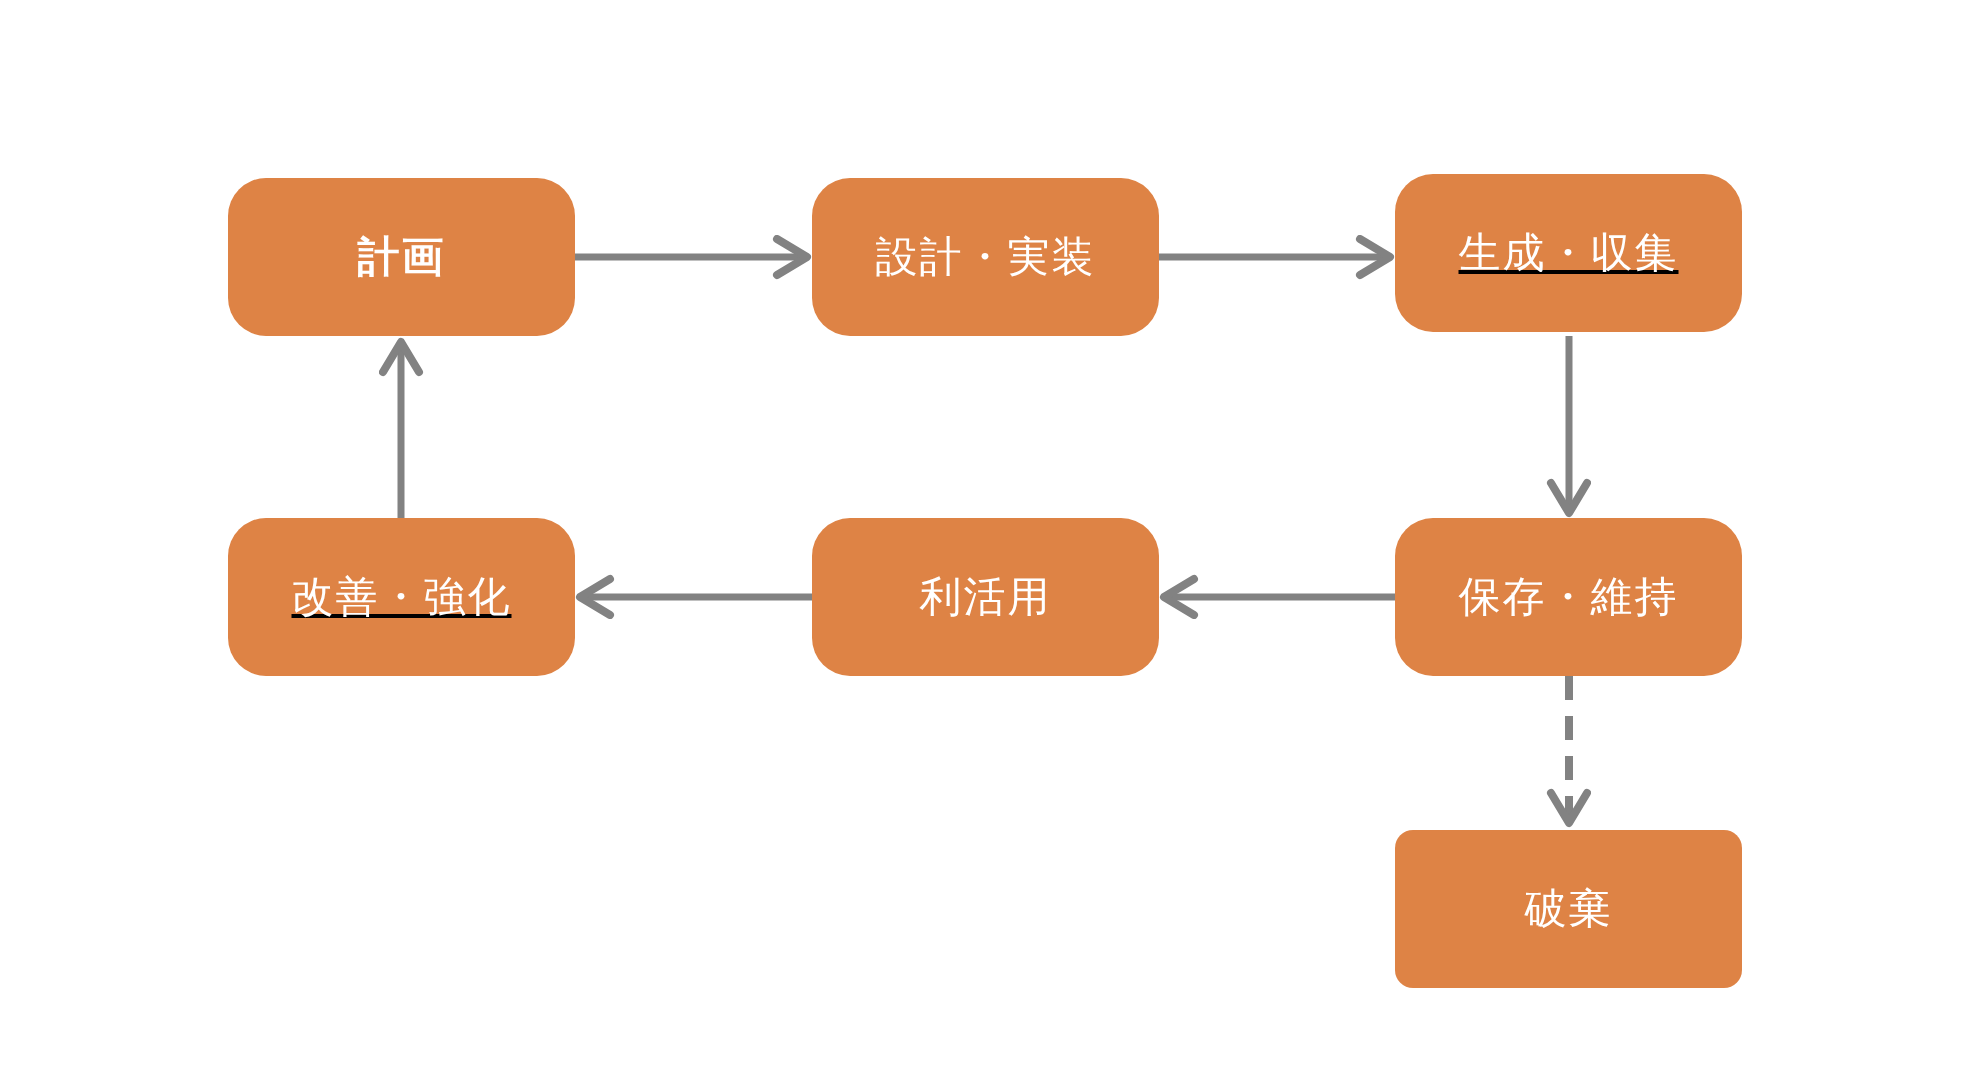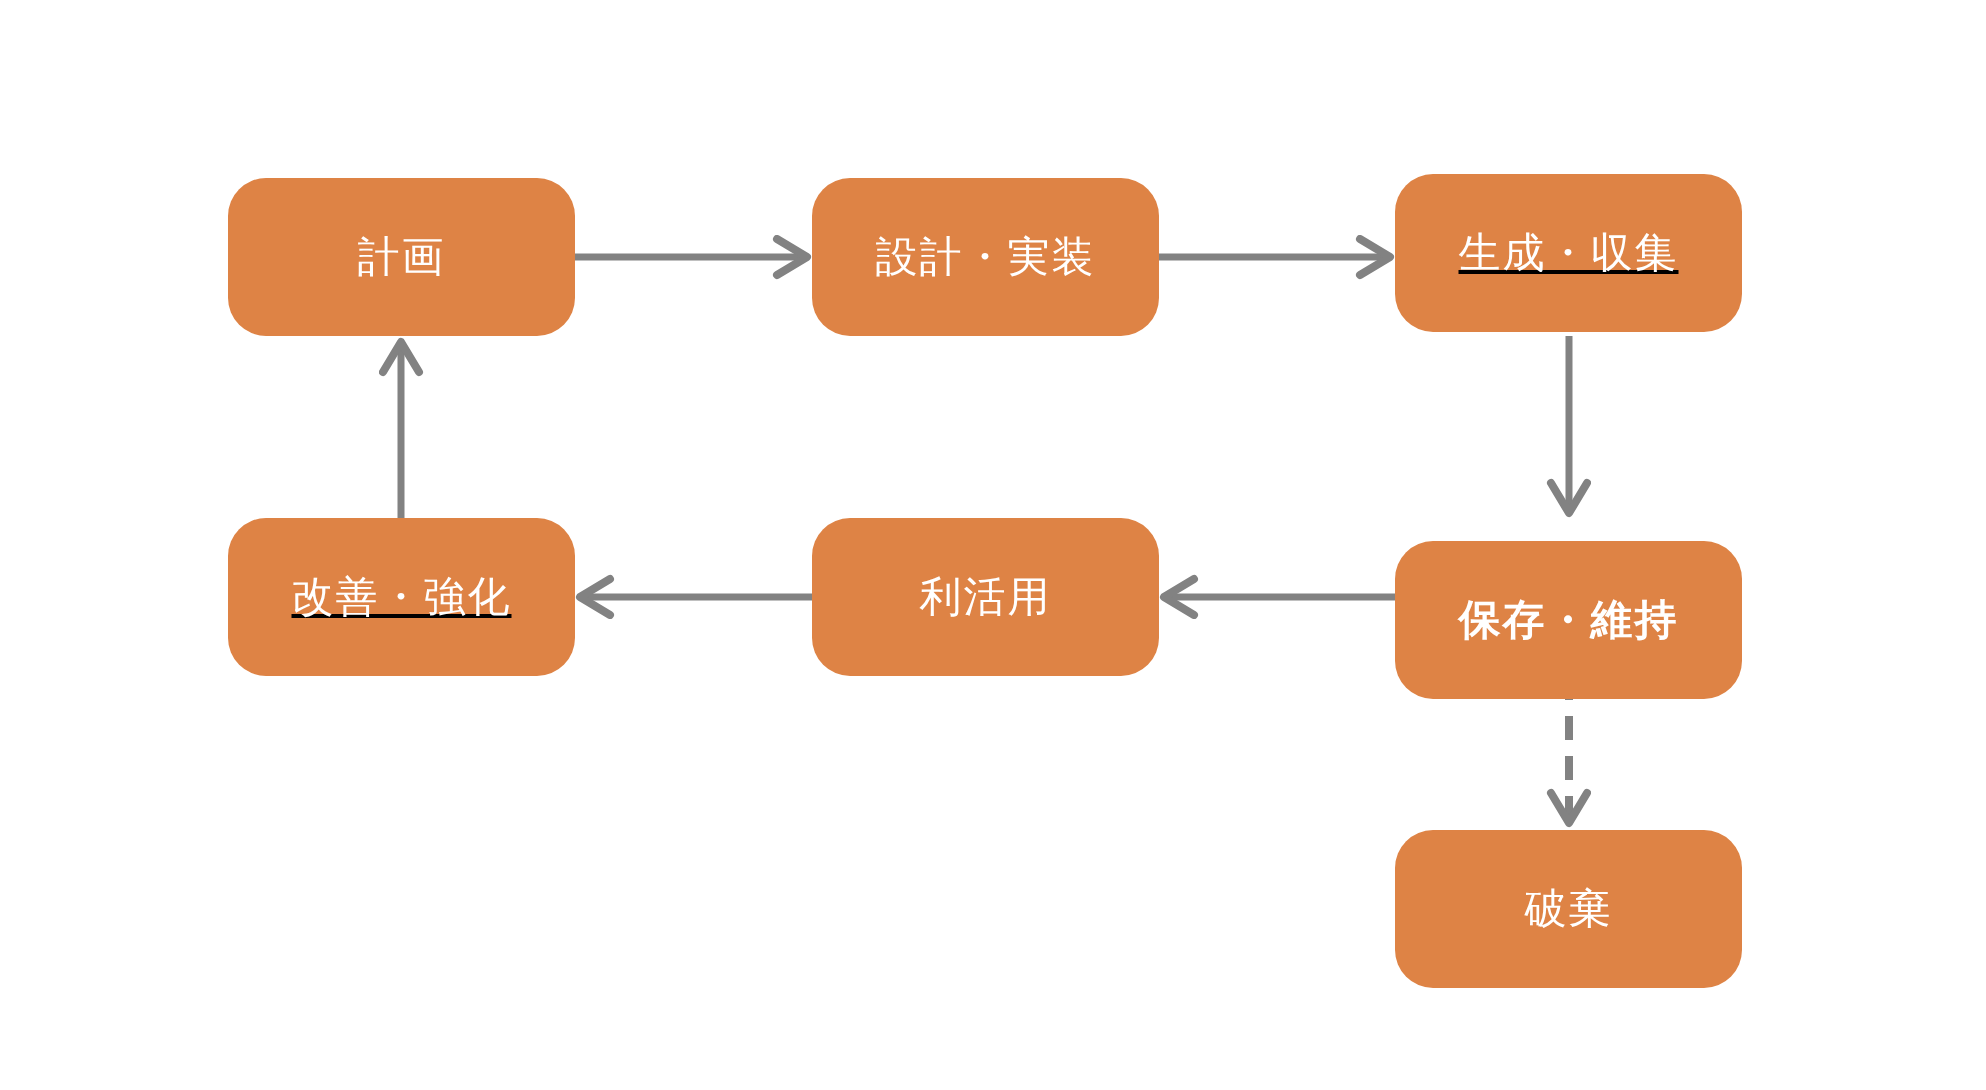--- a/index.html
+++ b/index.html
@@ -74,41 +74,41 @@
 
     <path class="edge" d="M575,257 L807,257" marker-end="url(#chevron)"></path>
     <path class="edge" d="M1159,257 L1390,257" marker-end="url(#chevron)"></path>
     <path class="edge" d="M1569,336 L1569,513" marker-end="url(#chevron)"></path>
     <path class="edge" d="M1395,597 L1164,597" marker-end="url(#chevron)"></path>
     <path class="edge" d="M812,597 L580,597" marker-end="url(#chevron)"></path>
     <path class="edge" d="M401,518 L401,342" marker-end="url(#chevron)"></path>
     <path class="edge dashed" d="M1569,676 L1569,823" marker-end="url(#chevron)"></path>
   </svg>
 
-  <div class="node" style="left:228px; top:178px;">
+  <div class="node" style="left:228px; top:178px;font-weight:bold;">
     <span class="node-label">計画</span>
   </div>
 
   <div class="node" style="left:812px; top:178px;justify-content:center;">
     <span class="node-label">設計・実装</span>
   </div>
 
   <div class="node" style="left:1395px; top:174px;text-decoration:underline;">
     <span class="node-label">生成・収集</span>
   </div>
 
   <div class="node" style="left:228px; top:518px;text-decoration:underline;">
     <span class="node-label">改善・強化</span>
   </div>
 
   <div class="node" style="left:812px; top:518px;">
     <span class="node-label">利活用</span>
   </div>
 
-  <div class="node" style="left:1395px; top:541px;font-weight:bold;">
+  <div class="node" style="left:1395px; top:518px;">
     <span class="node-label">保存・維持</span>
   </div>
 
-  <div class="node" style="left:1395px; top:830px;">
+  <div class="node" style="left:1395px; top:830px;border-radius:18px;">
     <span class="node-label">破棄</span>
   </div>
 
 </div>
 
 </body></html>

